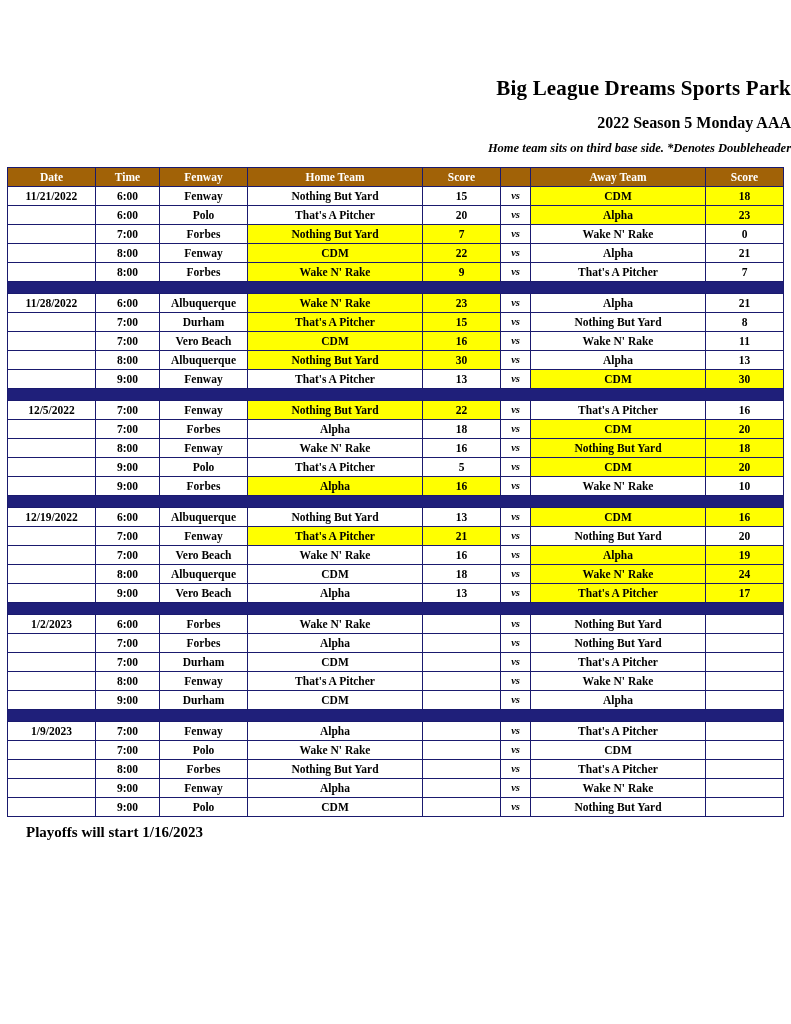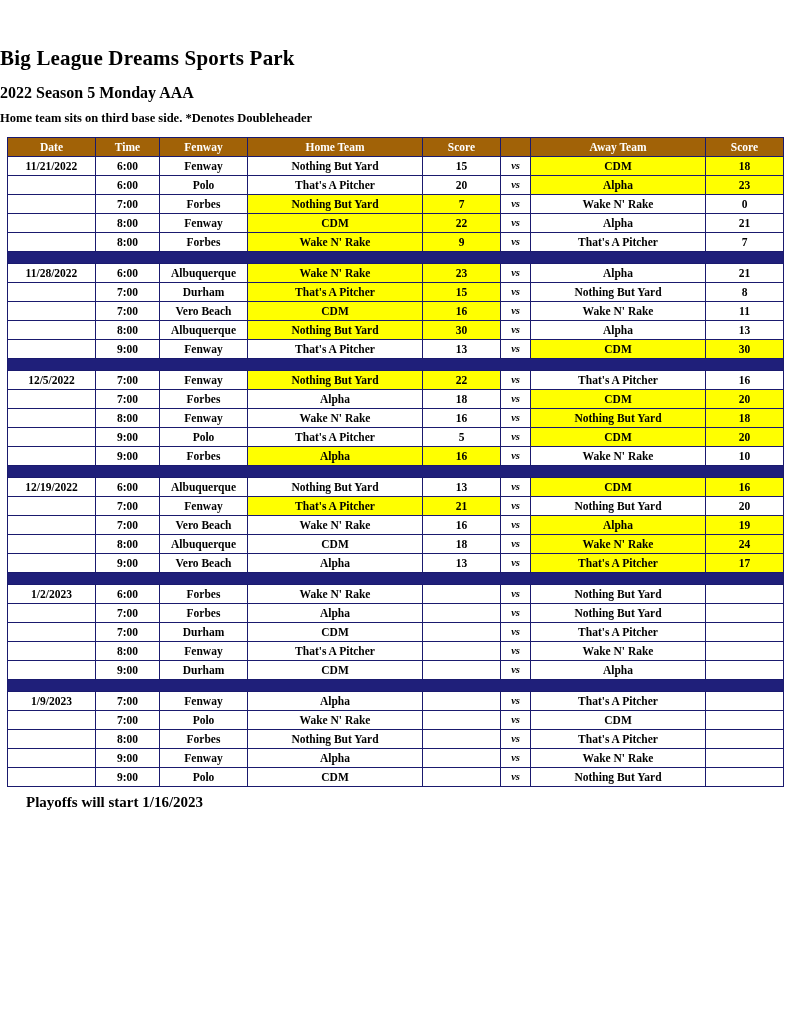--- a/index.html
+++ b/index.html
@@ -14,36 +14,37 @@
     color: #000000;
   }
   .page {
     width: 791px;
     height: 1024px;
     box-sizing: border-box;
     padding: 0;
     position: relative;
   }
   .titles {
-    text-align: left;
-    padding-top: 46px;
+    text-align: right;
+    padding-top: 76px;
   }
   .title-main {
     font-size: 21px;
     font-weight: bold;
     letter-spacing: 0.2px;
   }
   .title-sub {
     font-size: 16px;
     font-weight: bold;
     margin-top: 13px;
   }
   .title-note {
     font-size: 12.5px;
     font-weight: bold;
+    font-style: italic;
     margin-top: 9px;
   }
   table.sched {
     border-collapse: collapse;
     margin: 11px auto 0 auto;
     width: 739px;
     table-layout: fixed;
     font-size: 11.5px;
   }
   table.sched td, table.sched th {

